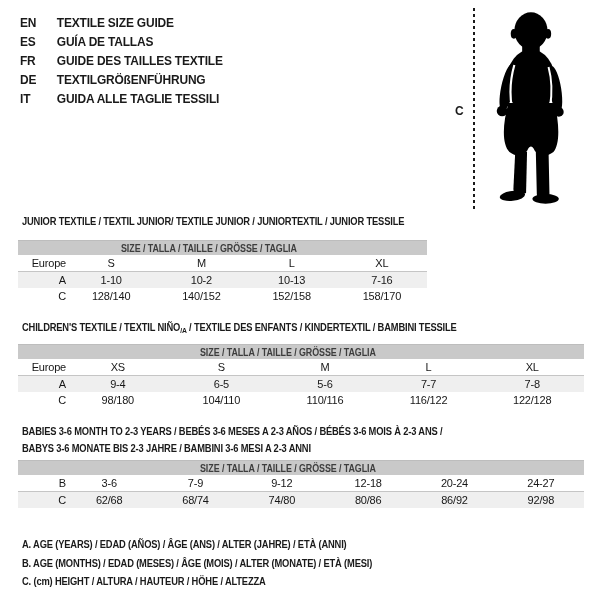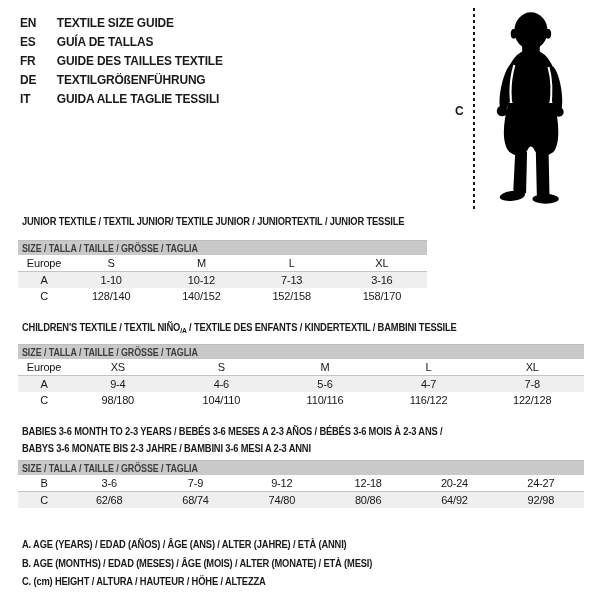--- a/index.html
+++ b/index.html
@@ -38,27 +38,27 @@
     white-space:nowrap;line-height:17px;
     transform:scaleX(0.85);transform-origin:0 0;
   }
   .sub{font-size:8px;vertical-align:-2px;}
 
   
   .tbl{position:absolute;}
   .size-bar{
     height:15px;background:#c9c9c9;border-top:1px solid #bdbdbd;
     box-sizing:border-box;line-height:14px;padding-left:4px;
-    font-weight:bold;font-size:10.5px;color:#3d3d3d;white-space:nowrap;
+    font-weight:bold;font-size:10.5px;color:#3d3d3d;white-space:nowrap;text-align:center;
   }
   .size-bar .sq{display:inline-block;transform:scaleX(0.85);transform-origin:0 50%;letter-spacing:-0.1px;}
   table{border-collapse:collapse;table-layout:fixed;width:100%;font-size:11px;color:#161616;}
   col.c-lbl{width:48px;}
   td{height:16px;line-height:16px;padding:0;text-align:center;white-space:nowrap;letter-spacing:-0.2px;}
-  td.lbl{text-align:center;padding-left:4px;}
+  td.lbl{text-align:right;padding-left:4px;}
   tr.sep td{border-bottom:1px solid #c5c5c5;}
   tr.shade{background:#efefef;}
 
   
   .footnotes{
     position:absolute;left:22px;top:535px;
     font-weight:bold;font-size:11px;line-height:18.5px;
     letter-spacing:-0.2px;white-space:nowrap;
     transform:scaleX(0.85);transform-origin:0 0;
   }
@@ -117,23 +117,23 @@
         <tr class="sep">
       <td class="lbl">Europe</td>
       <td>S</td>
       <td>M</td>
       <td>L</td>
       <td>XL</td>
     </tr>
     <tr class="shade">
       <td class="lbl">A</td>
       <td>1-10</td>
-      <td>10-12</td>
-      <td>7-13</td>
-      <td>3-16</td>
+      <td>10-2</td>
+      <td>10-13</td>
+      <td>7-16</td>
     </tr>
     <tr>
       <td class="lbl">C</td>
       <td>128/140</td>
       <td>140/152</td>
       <td>152/158</td>
       <td>158/170</td>
     </tr>
   </tbody>
     </table>
@@ -156,23 +156,23 @@
       <td class="lbl">Europe</td>
       <td>XS</td>
       <td>S</td>
       <td>M</td>
       <td>L</td>
       <td>XL</td>
     </tr>
     <tr class="shade">
       <td class="lbl">A</td>
       <td>9-4</td>
-      <td>4-6</td>
+      <td>6-5</td>
       <td>5-6</td>
-      <td>4-7</td>
+      <td>7-7</td>
       <td>7-8</td>
     </tr>
     <tr>
       <td class="lbl">C</td>
       <td>98/180</td>
       <td>104/110</td>
       <td>110/116</td>
       <td>116/122</td>
       <td>122/128</td>
     </tr>
@@ -205,21 +205,21 @@
       <td>12-18</td>
       <td>20-24</td>
       <td>24-27</td>
     </tr>
     <tr class="shade">
       <td class="lbl">C</td>
       <td>62/68</td>
       <td>68/74</td>
       <td>74/80</td>
       <td>80/86</td>
-      <td>64/92</td>
+      <td>86/92</td>
       <td>92/98</td>
     </tr>
   </tbody>
     </table>
 </div>
 
 <div class="footnotes">
   <div>A. AGE (YEARS) / EDAD (AÑOS) / ÂGE (ANS) / ALTER (JAHRE) / ETÀ (ANNI)</div>
   <div>B. AGE (MONTHS) / EDAD (MESES) / ÂGE (MOIS) / ALTER (MONATE) / ETÀ (MESI)</div>
   <div>C. (cm) HEIGHT / ALTURA / HAUTEUR / HÖHE / ALTEZZA</div>

